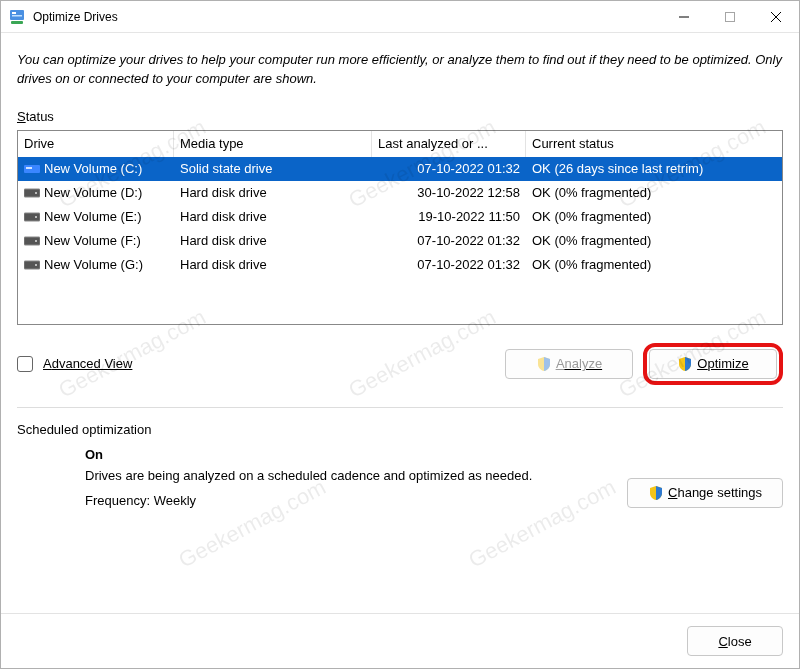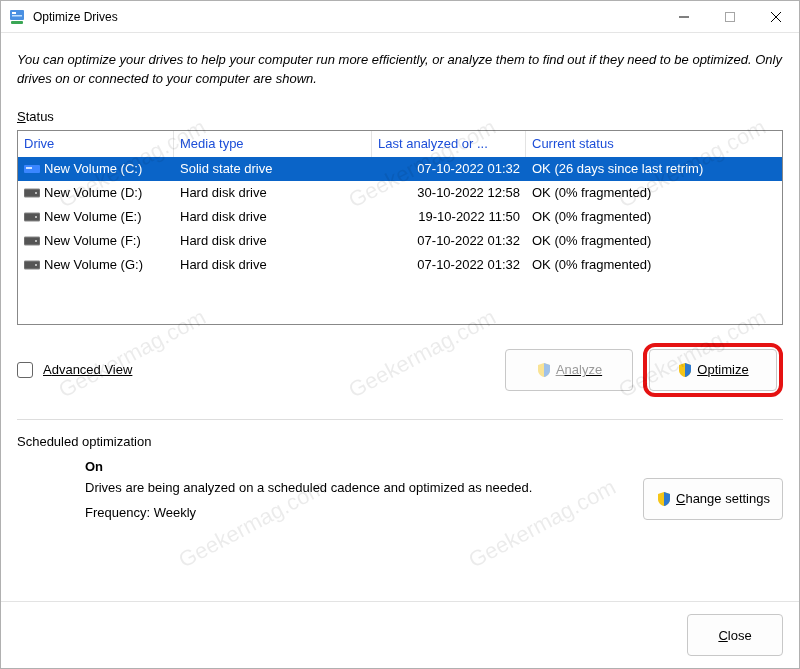--- a/index.html
+++ b/index.html
@@ -49,21 +49,21 @@
     display:flex;
     height:26px;
     align-items:center;
     background:#fff;
   }
   .th {
     padding:0 6px;
     height:100%;
     display:flex; align-items:center;
     border-right:1px solid #e3e3e3;
-    color:#1d4ed8;
+    color:#000000;
   }
   .th:last-child{border-right:none;}
   .c-drive{width:156px;}
   .c-media{width:198px;}
   .c-last{width:154px;text-align:right;}
   .c-stat{flex:1;}
   .tbody{}
   .row {
     display:flex; height:24px; align-items:center;
   }
@@ -76,25 +76,25 @@
     gap:10px;
     text-decoration:underline;
   }
   .checkbox {
     width:16px;height:16px;border:1px solid #666;border-radius:3px;
     display:inline-block;flex:0 0 auto;
   }
   .adv-label .ul{text-decoration:underline;}
   .below-table .spacer{flex:1;}
   .btn {
-    height:42px; min-width:128px;
+    height:30px; min-width:128px;
     border:1px solid #c8c8c8; border-radius:4px;
     background:#fdfdfd;
     display:flex;align-items:center;justify-content:center;gap:4px;
-    padding:0 12px;
+    padding:0 20px;
     font-size:13px;
   }
   .btn.disabled{color:#9a9a9a;}
   .btn .ul{text-decoration:underline;}
   .shield{width:16px;height:16px;display:inline-block;}
   .shield.dim{opacity:.45;}
   .highlight-red{
     border:4px solid #e51212;
     padding:2px; border-radius:12px;
   }

